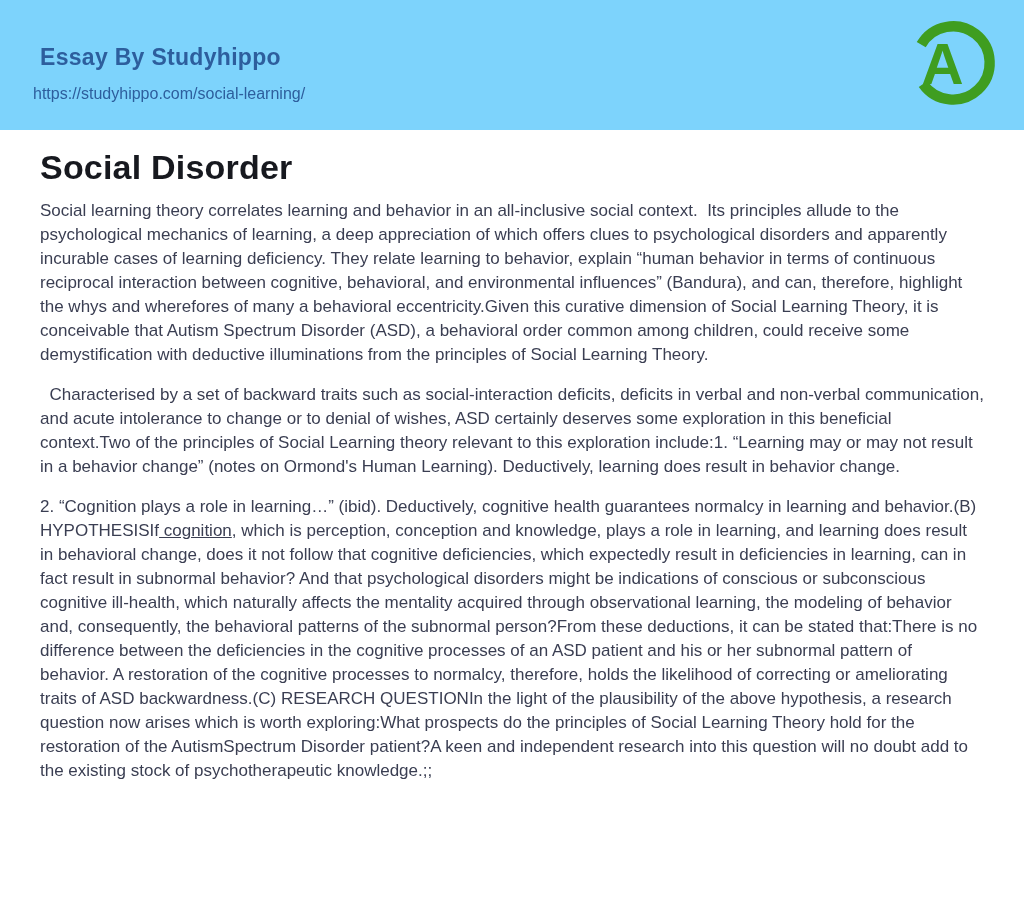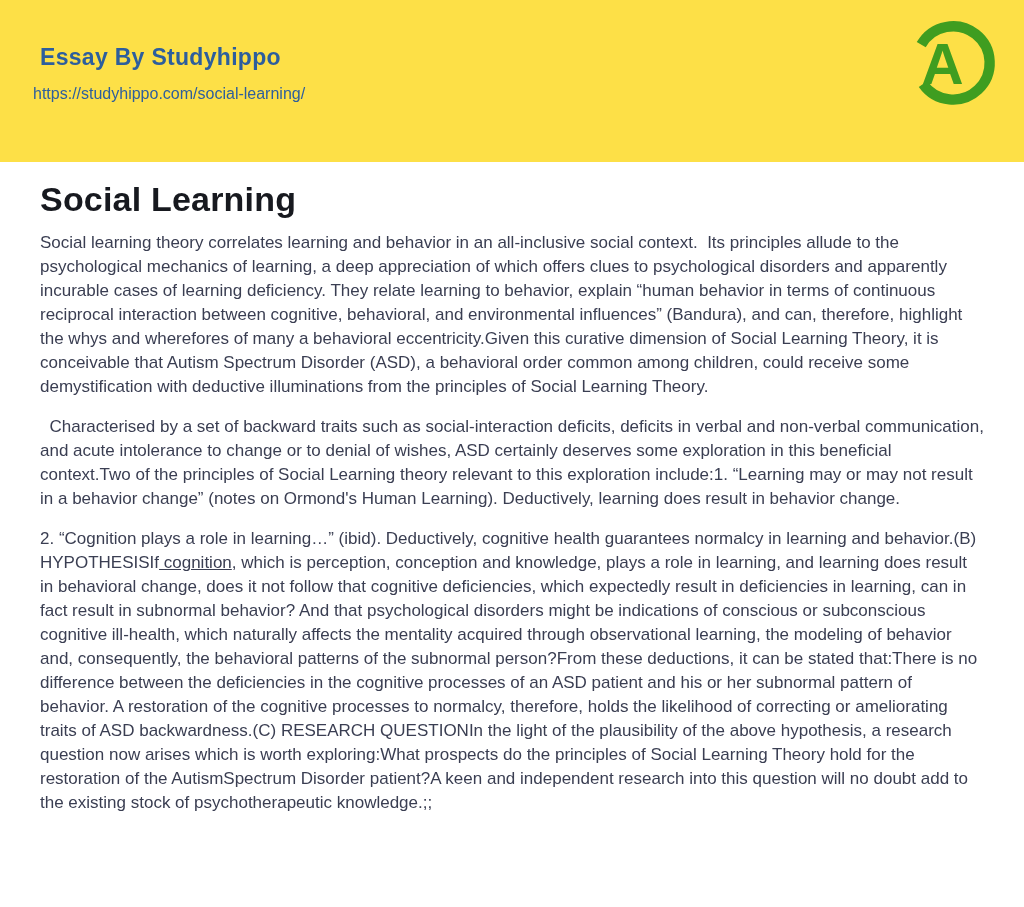--- a/index.html
+++ b/index.html
@@ -7,22 +7,22 @@
     width: 1024px;
     background: #ffffff;
     font-family: "Liberation Sans", sans-serif;
   }
   body { min-height: 907px; position: relative; }
 
   
   .header {
     position: relative;
     width: 1024px;
-    height: 162px;
-    background: #fde047;
+    height: 130px;
+    background: #7dd3fc;
   }
   .publisher {
     position: absolute;
     left: 40px;
     top: 44px;
     font-size: 23px;
     font-weight: bold;
     letter-spacing: 0.3px;
     color: #2d5e9d;
   }
@@ -70,20 +70,20 @@
   <a class="source-url" href="#">https://studyhippo.com/social-learning/</a>
   <div class="logo">
     <svg width="94" height="94" viewBox="0 0 100 100">
       <path d="M 16.2 30.5 A 39 39 0 1 1 18.1 72.4" fill="none" stroke="#3f9d20" stroke-width="11" stroke-linecap="butt"></path>
       <text x="39" y="72" font-family="Liberation Sans, sans-serif" font-size="62" font-weight="bold" fill="#3f9d20" text-anchor="middle">A</text>
     </svg>
   </div>
 </div>
 
 <div class="main">
-  <h1 class="page-title">Social Learning</h1>
+  <h1 class="page-title">Social Disorder</h1>
 
   <p class="body-par">Social learning theory correlates learning and behavior in an all-inclusive social context.  Its principles allude to the psychological mechanics of learning, a deep appreciation of which offers clues to psychological disorders and apparently incurable cases of learning deficiency. They relate learning to behavior, explain “human behavior in terms of continuous reciprocal interaction between cognitive, behavioral, and environmental influences” (Bandura), and can, therefore, highlight the whys and wherefores of many a behavioral eccentricity.Given this curative dimension of Social Learning Theory, it is conceivable that Autism Spectrum Disorder (ASD), a behavioral order common among children, could receive some demystification with deductive illuminations from the principles of Social Learning Theory.</p>
 
   <p class="body-par">  Characterised by a set of backward traits such as social-interaction deficits, deficits in verbal and non-verbal communication, and acute intolerance to change or to denial of wishes, ASD certainly deserves some exploration in this beneficial context.Two of the principles of Social Learning theory relevant to this exploration include:1. “Learning may or may not result in a behavior change” (notes on Ormond's Human Learning). Deductively, learning does result in behavior change.</p>
 
   <p class="body-par"><span>2. “Cognition plays a role in learning…” (ibid). Deductively, cognitive health guarantees normalcy in learning and behavior.(B) HYPOTHESISIf</span><span class="underlined"> cognition</span><span>, which is perception, conception and knowledge, plays a role in learning, and learning does result in behavioral change, does it not follow that cognitive deficiencies, which expectedly result in deficiencies in learning, can in fact result in subnormal behavior? And that psychological disorders might be indications of conscious or subconscious cognitive ill-health, which naturally affects the mentality acquired through observational learning, the modeling of behavior and, consequently, the behavioral patterns of the subnormal person?From these deductions, it can be stated that:There is no difference between the deficiencies in the cognitive processes of an ASD patient and his or her subnormal pattern of behavior. A restoration of the cognitive processes to normalcy, therefore, holds the likelihood of correcting or ameliorating traits of ASD backwardness.(C) RESEARCH QUESTIONIn the light of the plausibility of the above hypothesis, a research question now arises which is worth exploring:What prospects do the principles of Social Learning Theory hold for the restoration of the AutismSpectrum Disorder patient?A keen and independent research into this question will no doubt add to the existing stock of psychotherapeutic knowledge.;;</span></p>
 </div>
 
 </body></html>

